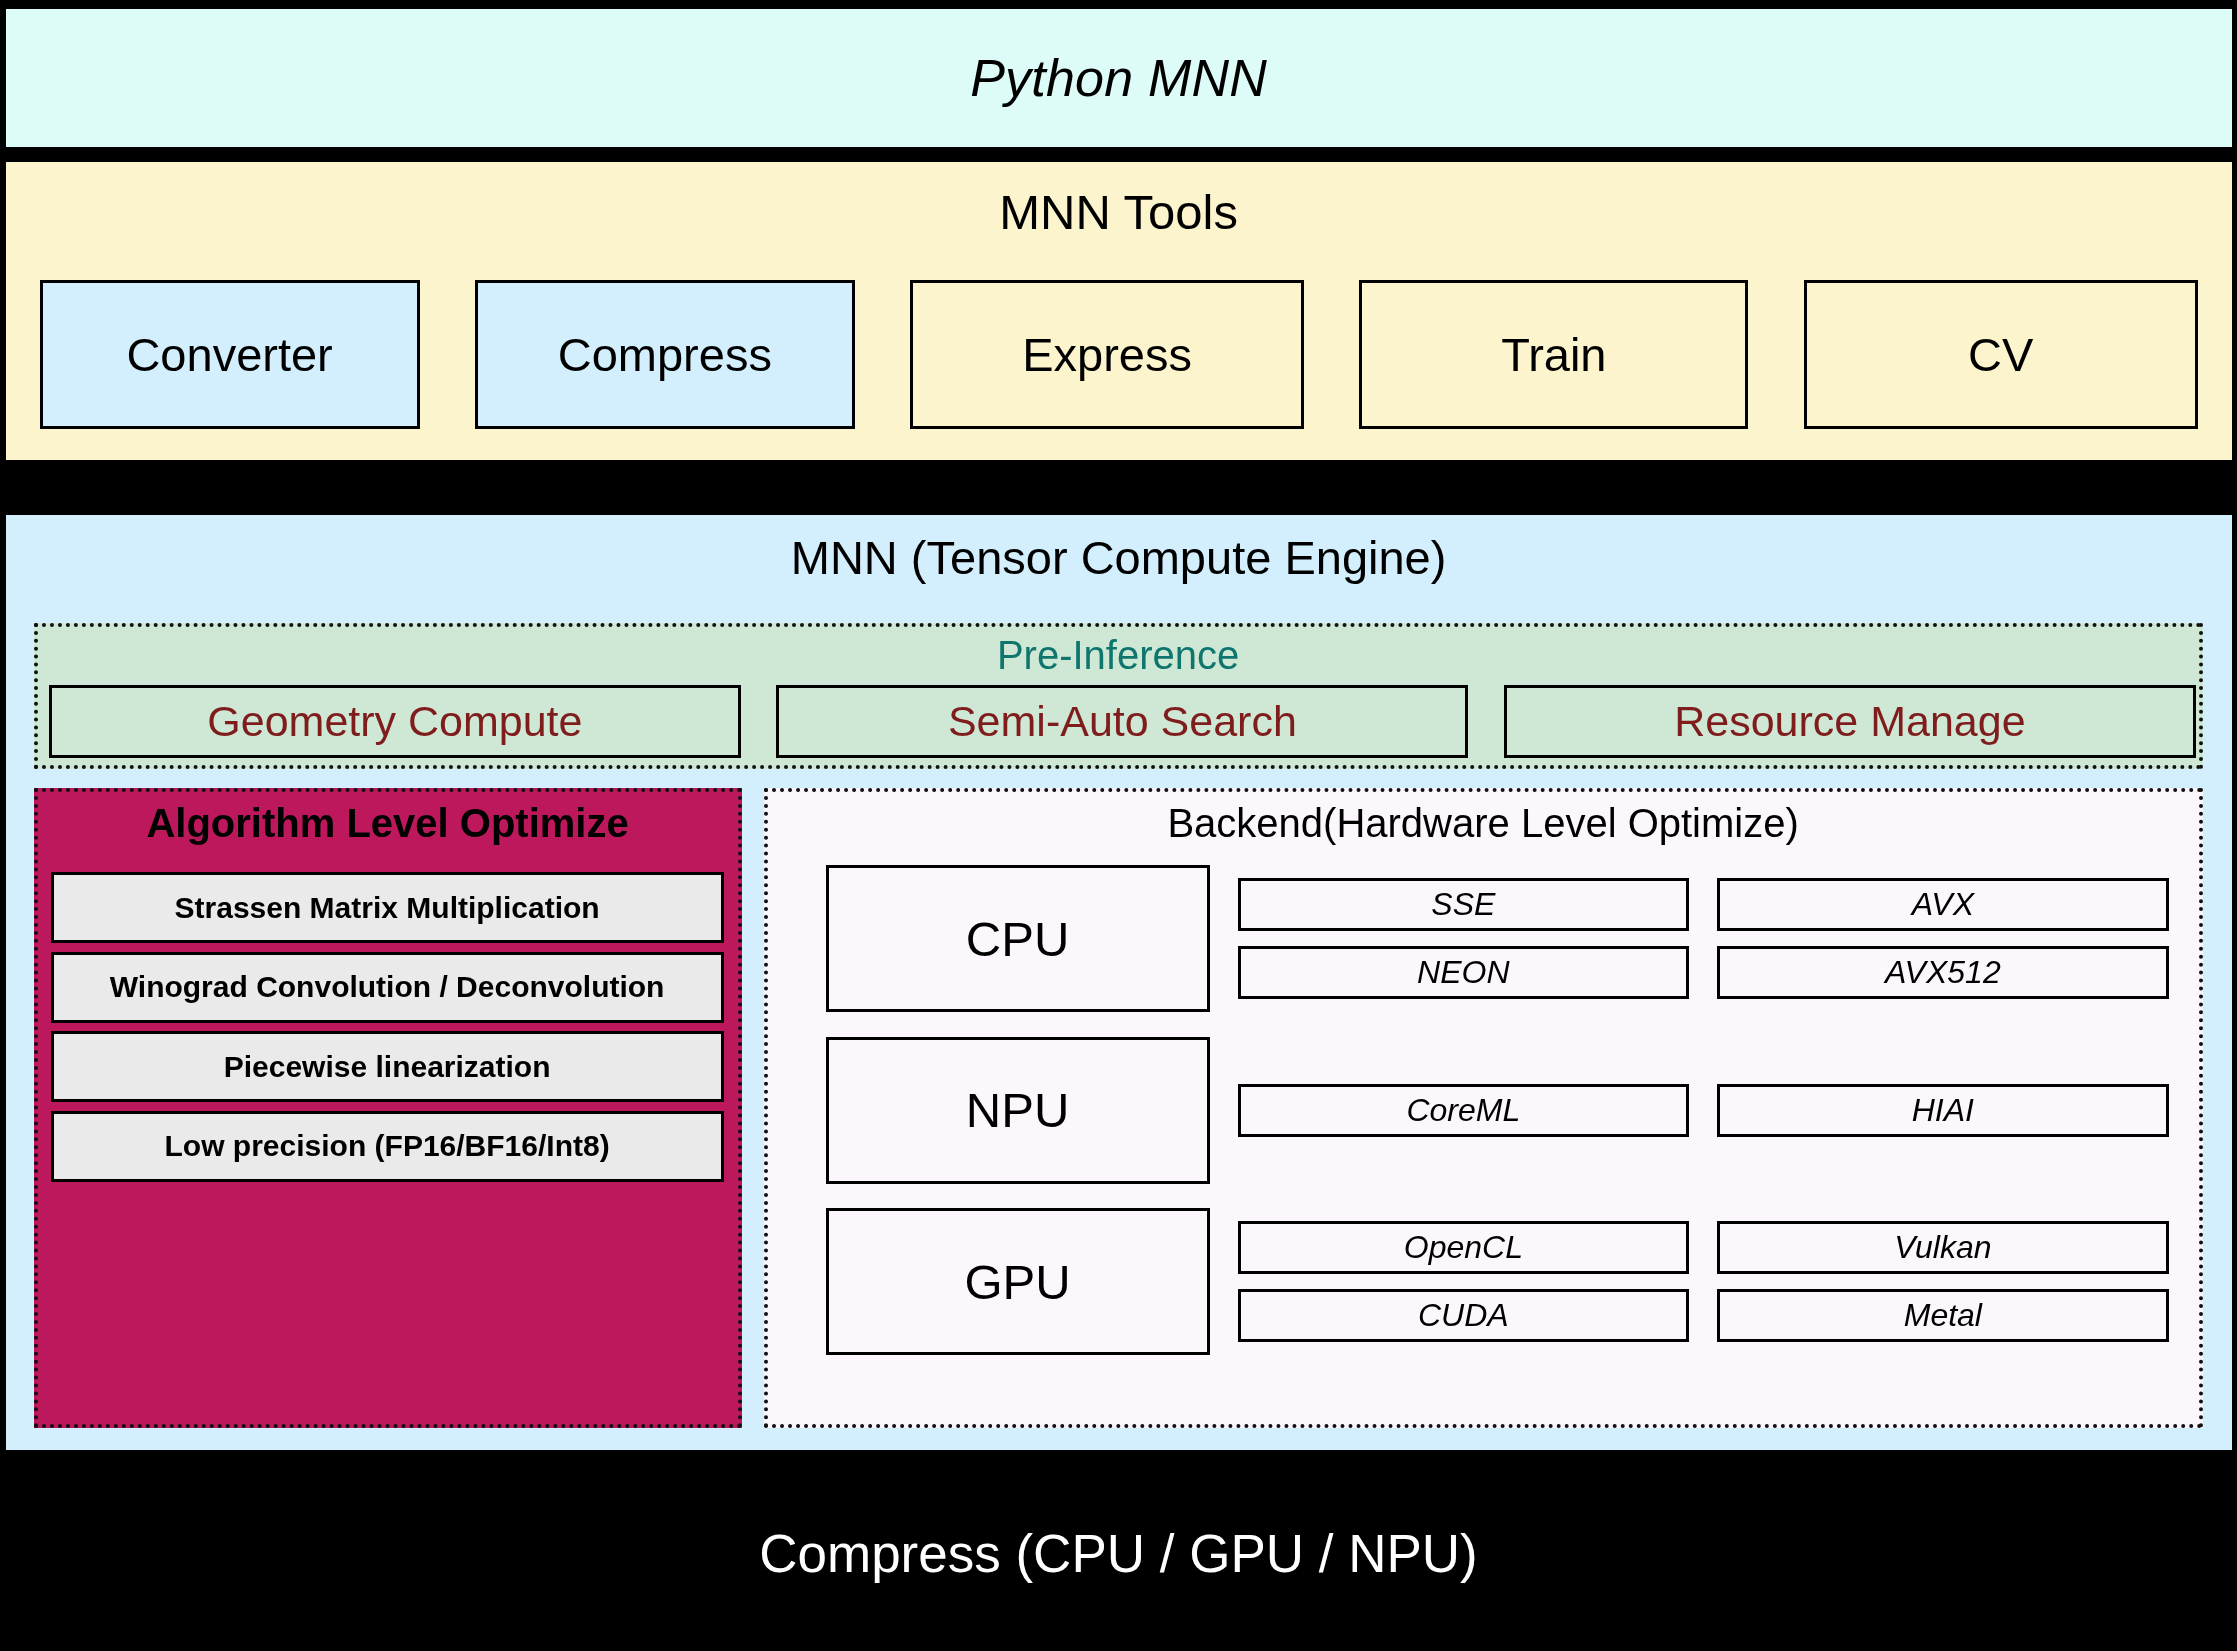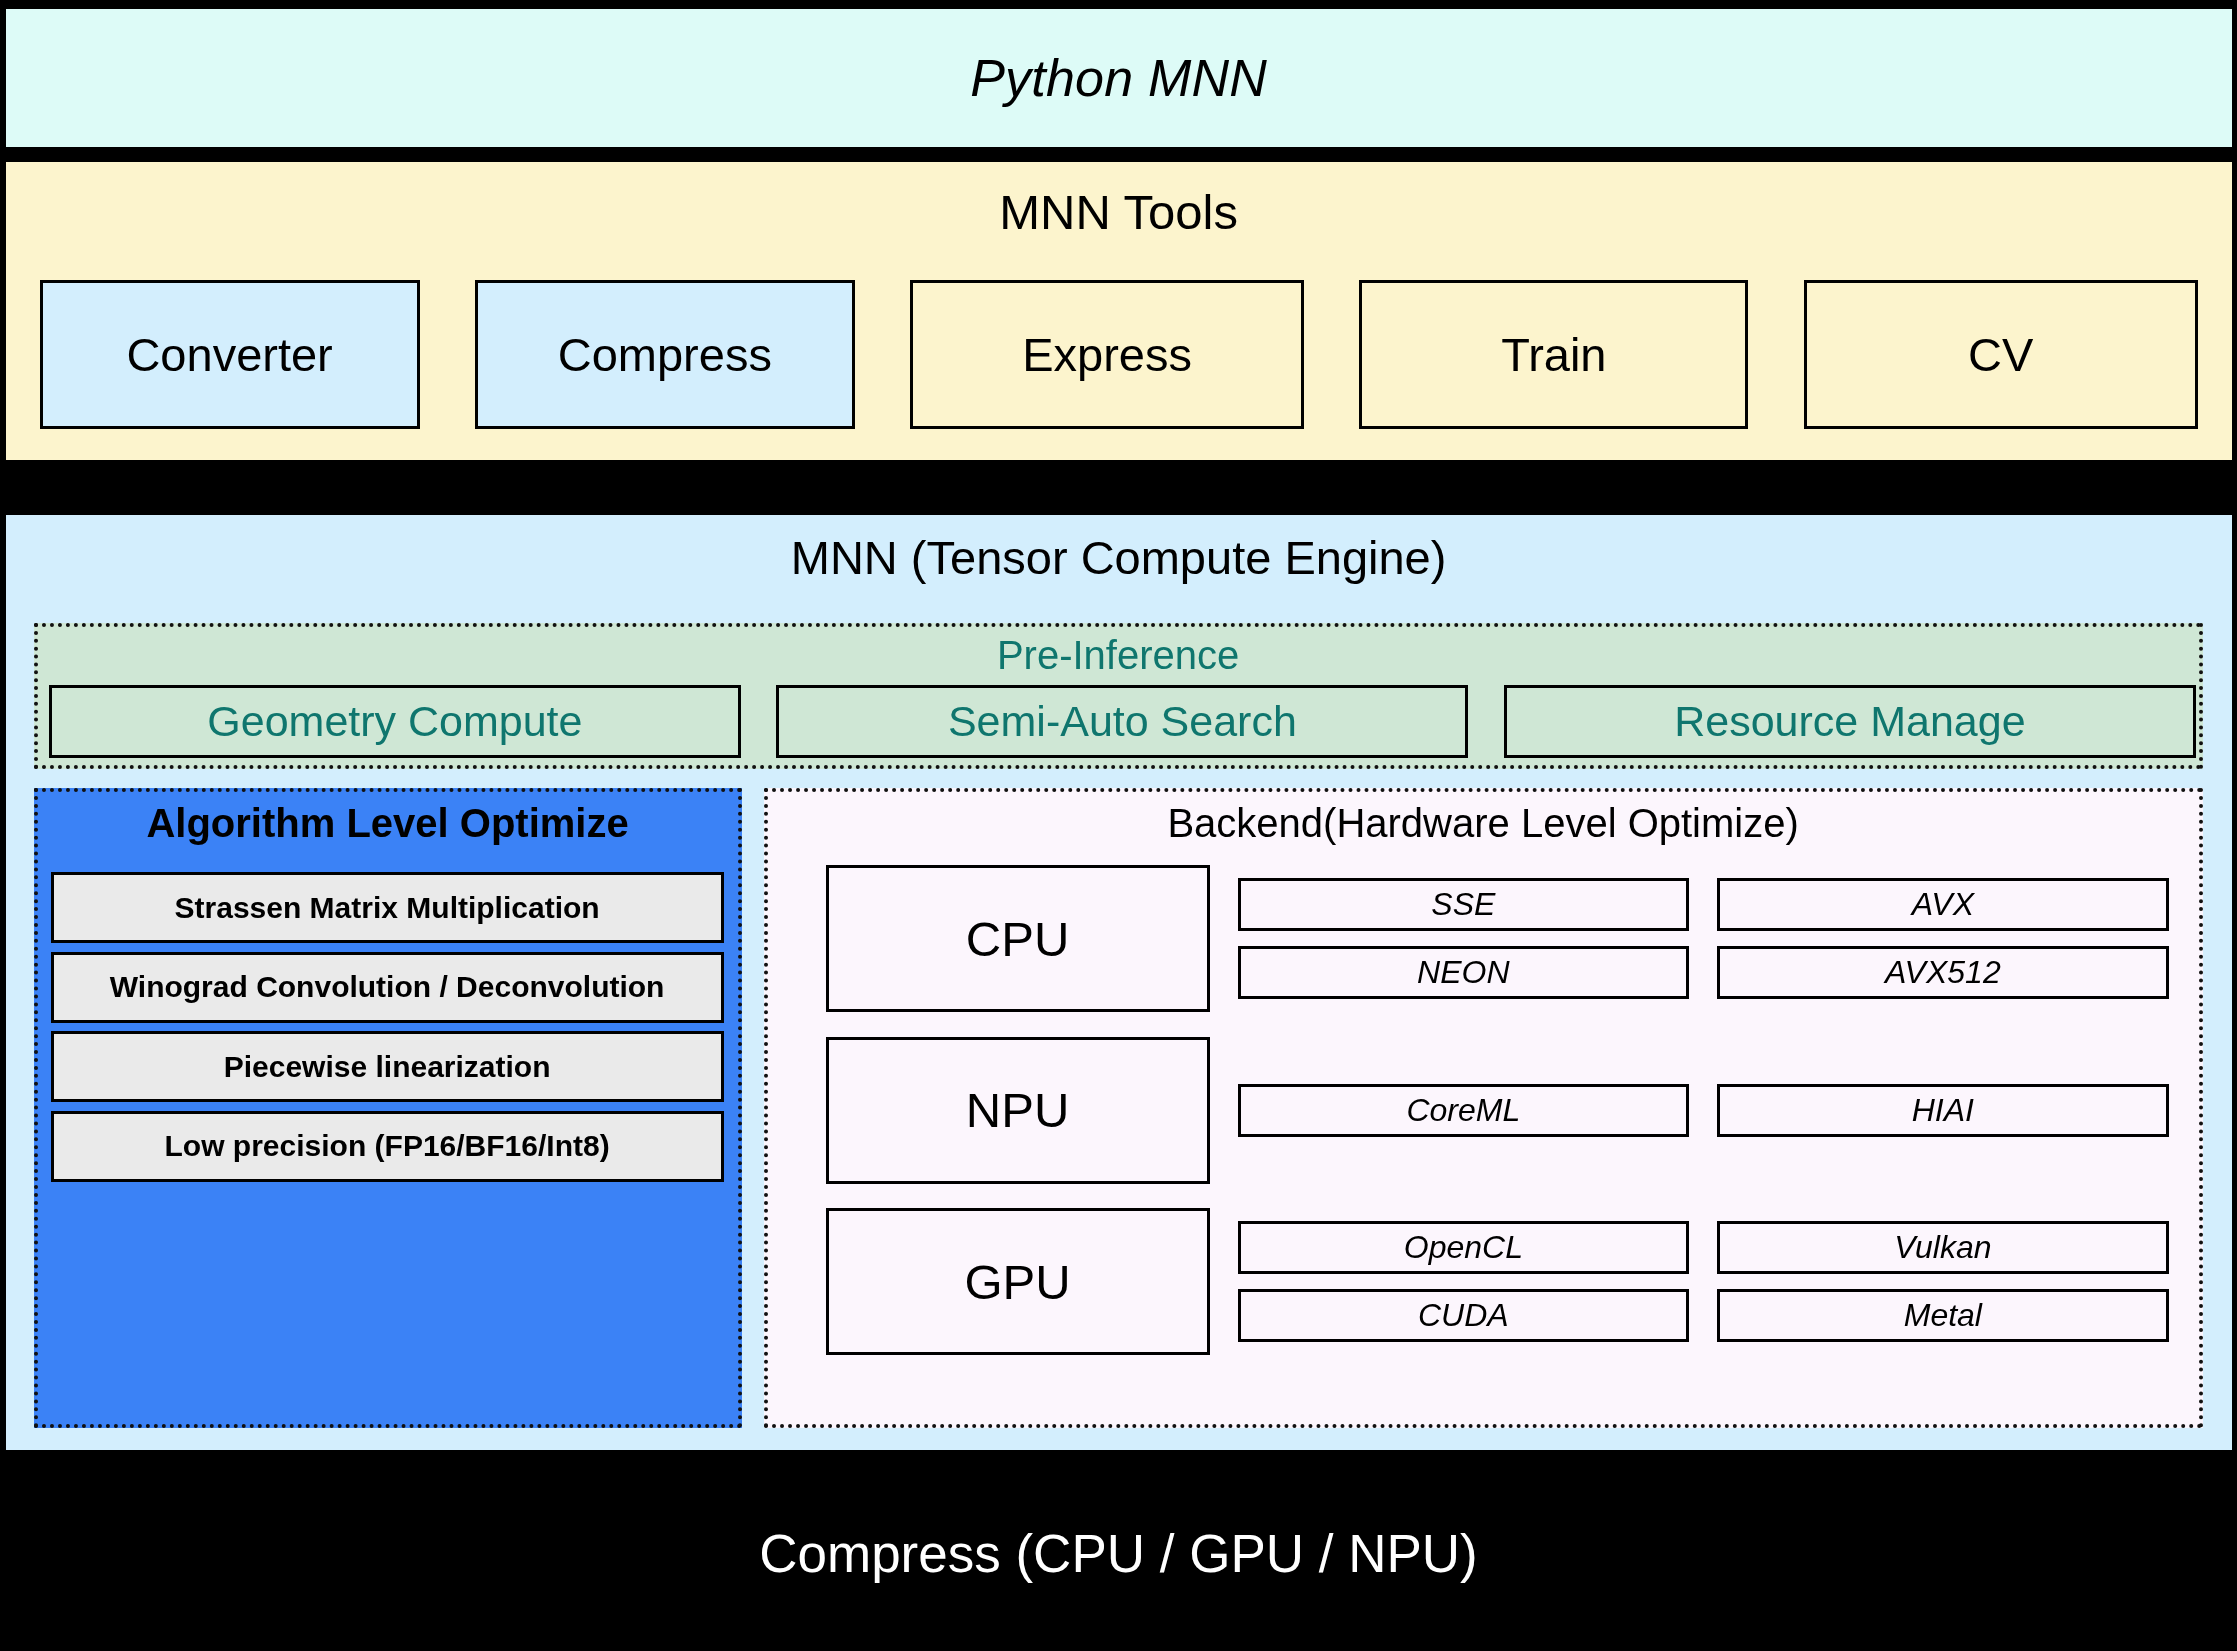--- a/index.html
+++ b/index.html
@@ -129,39 +129,39 @@
   }
   .preinf-item {
     width: 692px;
     height: 73px;
     border: 3.8px solid #000;
     background: #cfe7d5;
     display: flex;
     align-items: center;
     justify-content: center;
     font-size: 43px;
-    color: #0f766e;
+    color: #7f1d1d;
   }
 
   
   .lower {
     position: absolute;
     left: 28px;
     top: 273px;
     width: 2169px;
     height: 640px;
     display: flex;
     justify-content: space-between;
   }
 
   
   .algo {
     width: 708px;
     height: 640px;
-    background: #3b82f6;
+    background: #be185d;
     border: 4.7px dotted #111;
     position: relative;
   }
   .algo .grp-title {
     position: absolute;
     top: 9.4px;
     left: 0;
     width: 100%;
     text-align: center;
     font-size: 40px;

